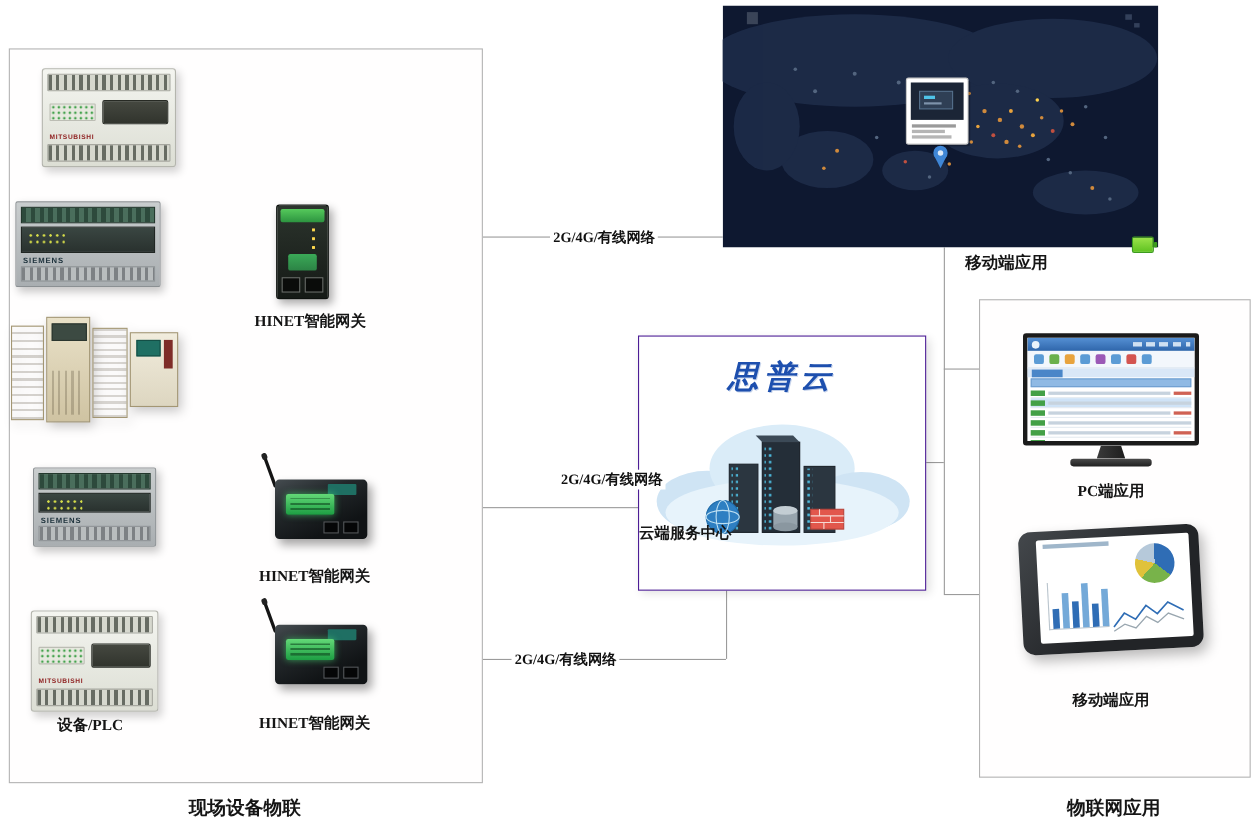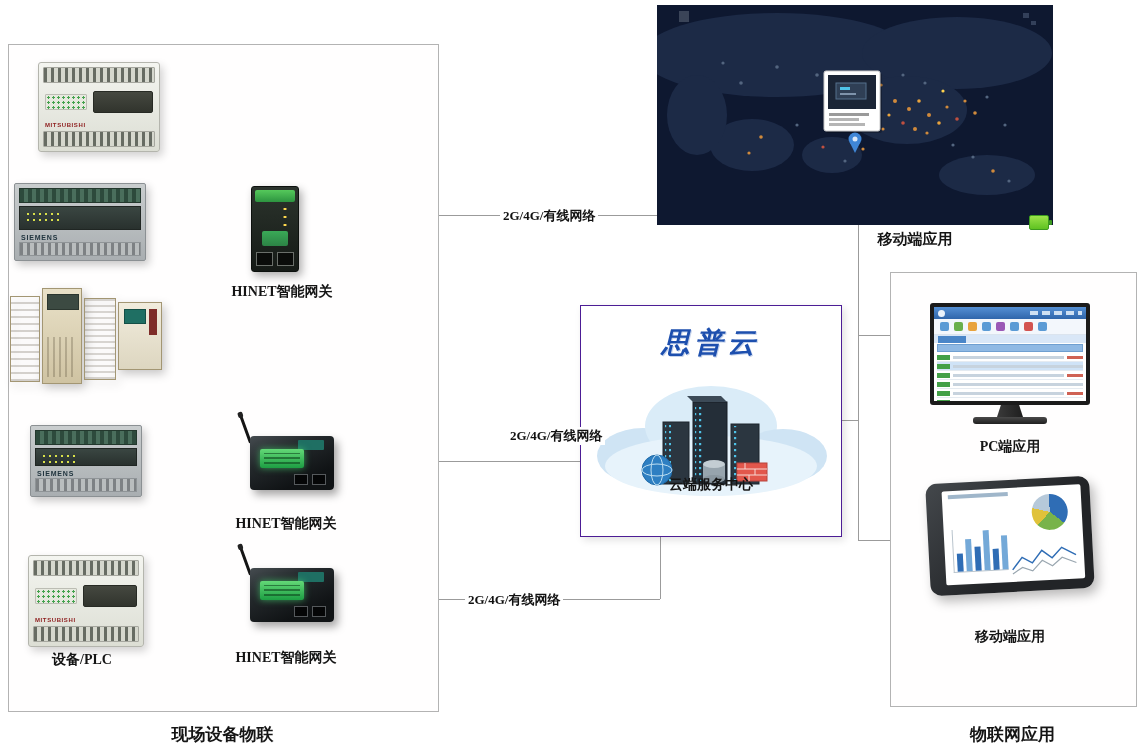--- a/index.html
+++ b/index.html
@@ -73,21 +73,21 @@
   .gwh-screen::after{content:"";position:absolute;left:4px;top:4px;right:4px;bottom:4px;
               background:repeating-linear-gradient(0deg,rgba(10,60,25,.55) 0 2px,rgba(0,0,0,0) 2px 5px);}
   .gwh-ports{position:absolute;right:8px;bottom:5px;display:flex;gap:4px;}
   .gwh-ports span{width:12px;height:9px;background:#050607;border:1px solid #55595c;display:block;}
 
   
   .svc-box{position:absolute;border:1px solid #4c1d95;background:#fff;box-shadow:3px 3px 8px rgba(0,0,0,.12);}
   .svc-brand{position:absolute;top:18px;left:0;width:100%;text-align:center;
              font:bold italic 28px "Liberation Serif","DejaVu Serif",serif;color:#1d4fae;letter-spacing:5px;
              text-shadow:1px 1px 0 rgba(29,79,174,.25);}
-  .svc-cloudcap{position:absolute;top:170px;left:0;width:100%;text-align:center;
+  .svc-cloudcap{position:absolute;top:170px;left:0;width:100%;
              font:bold 14px "Liberation Serif","DejaVu Serif",serif;color:#151515;z-index:3;}
 
   
   .pcmon{width:160px;}
   .mon-screen{height:102px;background:#fff;border:4px solid #1b1b1b;border-radius:3px;overflow:hidden;box-sizing:border-box;}
   .scr-header{height:12px;background:linear-gradient(#5590d4,#2f66ab);display:flex;align-items:center;gap:3px;padding:0 4px;}
   .scr-logo{width:7px;height:7px;border-radius:50%;background:#eaf2fb;}
   .scr-menu{margin-left:auto;width:52px;height:4px;background:repeating-linear-gradient(90deg,#cfe0f2 0 8px,rgba(0,0,0,0) 8px 12px);}
   .scr-icons{height:15px;display:flex;align-items:center;gap:5px;padding:0 6px;background:#f3f7fc;border-bottom:1px solid #dbe4ee;}
   .scr-icons span{width:9px;height:9px;border-radius:2px;display:block;}

